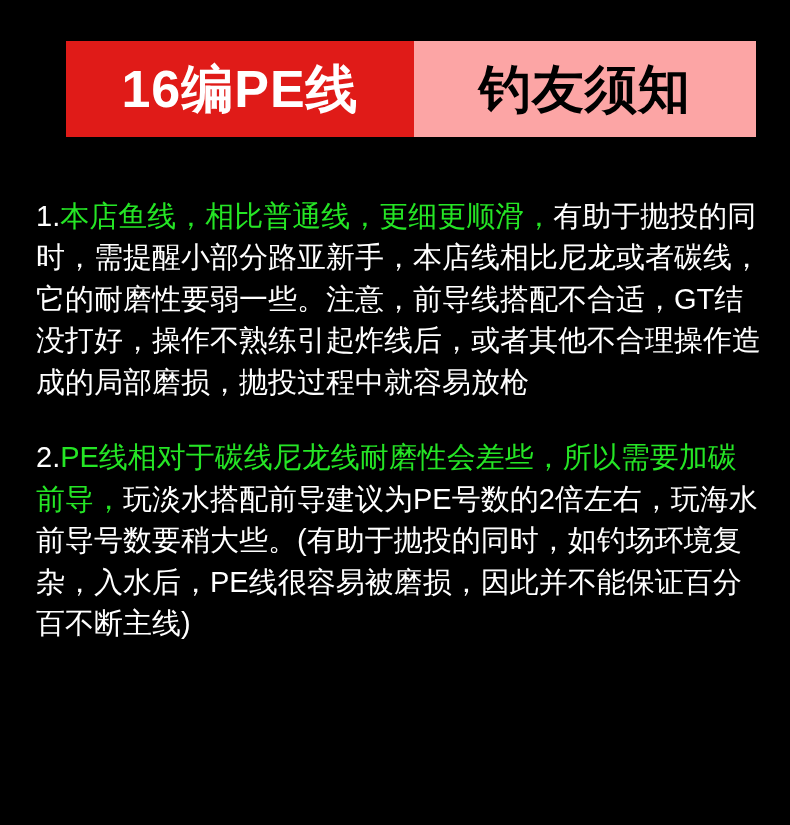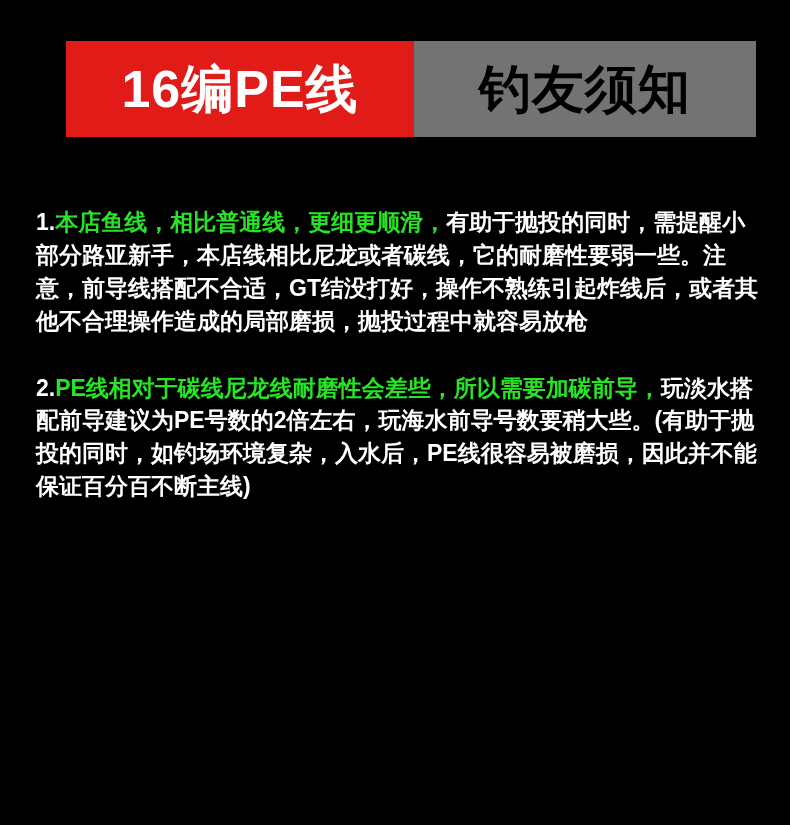--- a/index.html
+++ b/index.html
@@ -32,43 +32,43 @@
   }
   .banner-left {
     background: #e01b18;
     color: #ffffff;
     width: 348px;
     display: flex;
     align-items: center;
     justify-content: center;
   }
   .banner-right {
-    background: #737373;
+    background: #fca5a5;
     color: #000000;
     flex: 1;
     display: flex;
     align-items: center;
     justify-content: center;
   }
   .banner-text {
     font-size: 52px;
     font-weight: bold;
     letter-spacing: 1px;
     line-height: 1;
     font-family: "Liberation Sans", sans-serif;
   }
   .body-copy {
     position: absolute;
     left: 36px;
-    top: 206px;
+    top: 196px;
     width: 728px;
     color: #ffffff;
-    font-size: 23px;
+    font-size: 29px;
     line-height: 1.43;
-    font-weight: bold;
+    font-weight: normal;
     font-family: "Liberation Sans", sans-serif;
     letter-spacing: 0px;
   }
   .para {
     margin: 0 0 34px 0;
   }
   .para:last-child {
     margin-bottom: 0;
   }
   .hl {

